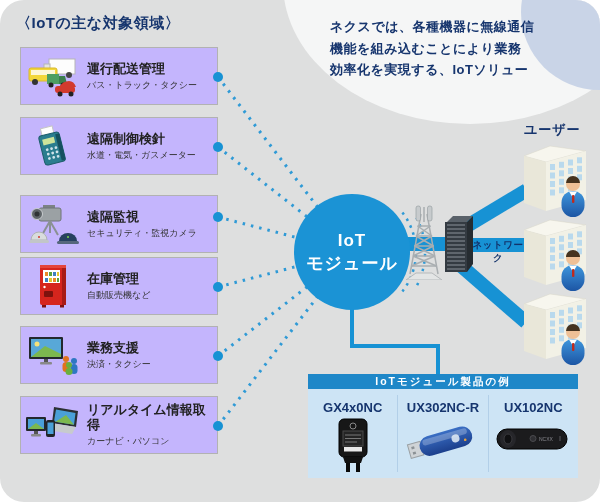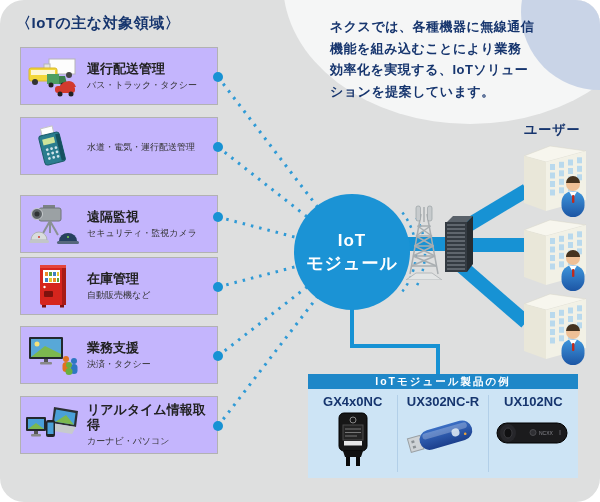--- a/index.html
+++ b/index.html
@@ -24,21 +24,21 @@
   .rot{transform-origin:0 50%;}
   .net-label{left:468px;top:239px;width:60px;text-align:center;font-size:9.5px;font-weight:bold;color:#13336b;z-index:5;letter-spacing:.5px;}
   .users-label{left:524px;top:121px;font-size:13px;font-weight:bold;color:#16356e;letter-spacing:1px;z-index:5;}
   
   .tower{left:402px;top:204px;z-index:4;}
   .server{left:444px;top:216px;z-index:4;}
   .building{z-index:4;}
   
   .panel-header{left:308px;top:374px;width:270px;height:15px;background:#1e87c8;color:#fff;font-size:10.5px;font-weight:bold;letter-spacing:2px;text-align:center;line-height:15px;z-index:6;}
   .panel-body{left:308px;top:389px;width:270px;height:89px;background:#cde4f5;display:flex;z-index:6;}
-  .prod-col{flex:1;display:flex;flex-direction:column;align-items:center;padding-top:5px;}
+  .prod-col{flex:1;display:flex;flex-direction:column;align-items:center;padding-top:11px;}
   .prod-div{width:1px;background:#b2cfe8;margin:6px 0;}
   .prod-name{font-size:13px;font-weight:bold;color:#16356e;margin-bottom:2px;}
   svg{display:block;}
   .lines-svg{left:0;top:0;z-index:1;}
 </style>
 </head>
 <body>
 
 <div id="canvas">
 
@@ -110,21 +110,20 @@
   <div class="band" style="left:404px;top:237px;width:46px;"></div>
   <div class="band rot" style="left:452px;top:228px;width:87px;transform:rotate(-31deg);"></div>
   <div class="band" style="left:462px;top:238px;width:64px;"></div>
   <div class="band rot" style="left:452px;top:251px;width:98px;transform:rotate(41deg);"></div>
 
   <div class="abs page-title">〈IoTの主な対象領域〉</div>
   <div class="abs intro">
     <div>ネクスでは、各種機器に無線通信</div>
     <div>機能を組み込むことにより業務</div>
     <div>効率化を実現する、IoTソリュー</div>
-    <div>ションを提案しています。</div>
   </div>
 
   <div class="abs area-box" style="top:47px;">
     <div class="area-icon">
       <svg width="54" height="42" viewBox="0 0 54 42">
         <rect x="22" y="4" width="26" height="15" fill="#fdfdfd" stroke="#b5b5b5"></rect>
         <rect x="17" y="9" width="6" height="10" fill="#e4e4e4" stroke="#b5b5b5"></rect>
         <circle cx="24" cy="20" r="3" fill="#444"></circle>
           <circle cx="42" cy="20" r="3" fill="#444"></circle>
         <rect x="2" y="13" width="28" height="13" rx="2" fill="#f3d73b" stroke="#d9b92a"></rect>
@@ -163,21 +162,22 @@
               <circle cx="20" cy="28.5" r="1.4"></circle>
               <circle cx="24.5" cy="28.5" r="1.4"></circle>
             <circle cx="15.5" cy="33" r="1.4"></circle>
               <circle cx="20" cy="33" r="1.4"></circle>
               <circle cx="24.5" cy="33" r="1.4"></circle>
           </g>
         </g>
       </svg>
     </div>
     <div>
-      <div class="area-sub">水道・電気・運行配送管理</div>
+      <div class="area-title">遠隔制御検針</div>
+      <div class="area-sub">水道・電気・ガスメーター</div>
     </div>
   </div>
 
   <div class="abs area-box" style="top:195px;align-items:center;">
     <div class="area-icon">
       <svg width="50" height="40" viewBox="0 0 50 40">
         <rect x="14" y="1" width="12" height="3" fill="#7c8285"></rect>
         <rect x="10" y="4" width="22" height="13" rx="2" fill="#9ba1a4" stroke="#6f7578"></rect>
         <circle cx="8" cy="10" r="5.5" fill="#5f6569" stroke="#c9cdd0"></circle>
           <circle cx="8" cy="10" r="2.5" fill="#2f3335"></circle>
@@ -329,20 +329,21 @@
   <svg class="abs building" style="left:520px;top:140px;" width="70" height="78" viewBox="0 0 70 78">
       <use href="#bldg"></use>
     </svg>
   <svg class="abs building" style="left:520px;top:214px;" width="70" height="78" viewBox="0 0 70 78">
       <use href="#bldg"></use>
     </svg>
   <svg class="abs building" style="left:520px;top:288px;" width="70" height="78" viewBox="0 0 70 78">
       <use href="#bldg"></use>
     </svg>
 
+  <div class="abs net-label">ネットワーク</div>
 
   <div class="abs panel-header">IoTモジュール製品の例</div>
   <div class="abs panel-body">
     <div class="prod-col">
       <div class="prod-name">GX4x0NC</div>
       <svg width="44" height="56" viewBox="0 0 44 56">
         <rect x="8" y="2" width="28" height="38" rx="5" fill="#171717" stroke="#000"></rect>
         <circle cx="22" cy="9" r="3" fill="none" stroke="#888" stroke-width="1"></circle>
         <rect x="12" y="14" width="20" height="15" fill="#242424" stroke="#4a4a4a"></rect>
         <g stroke="#777" stroke-width="1">

